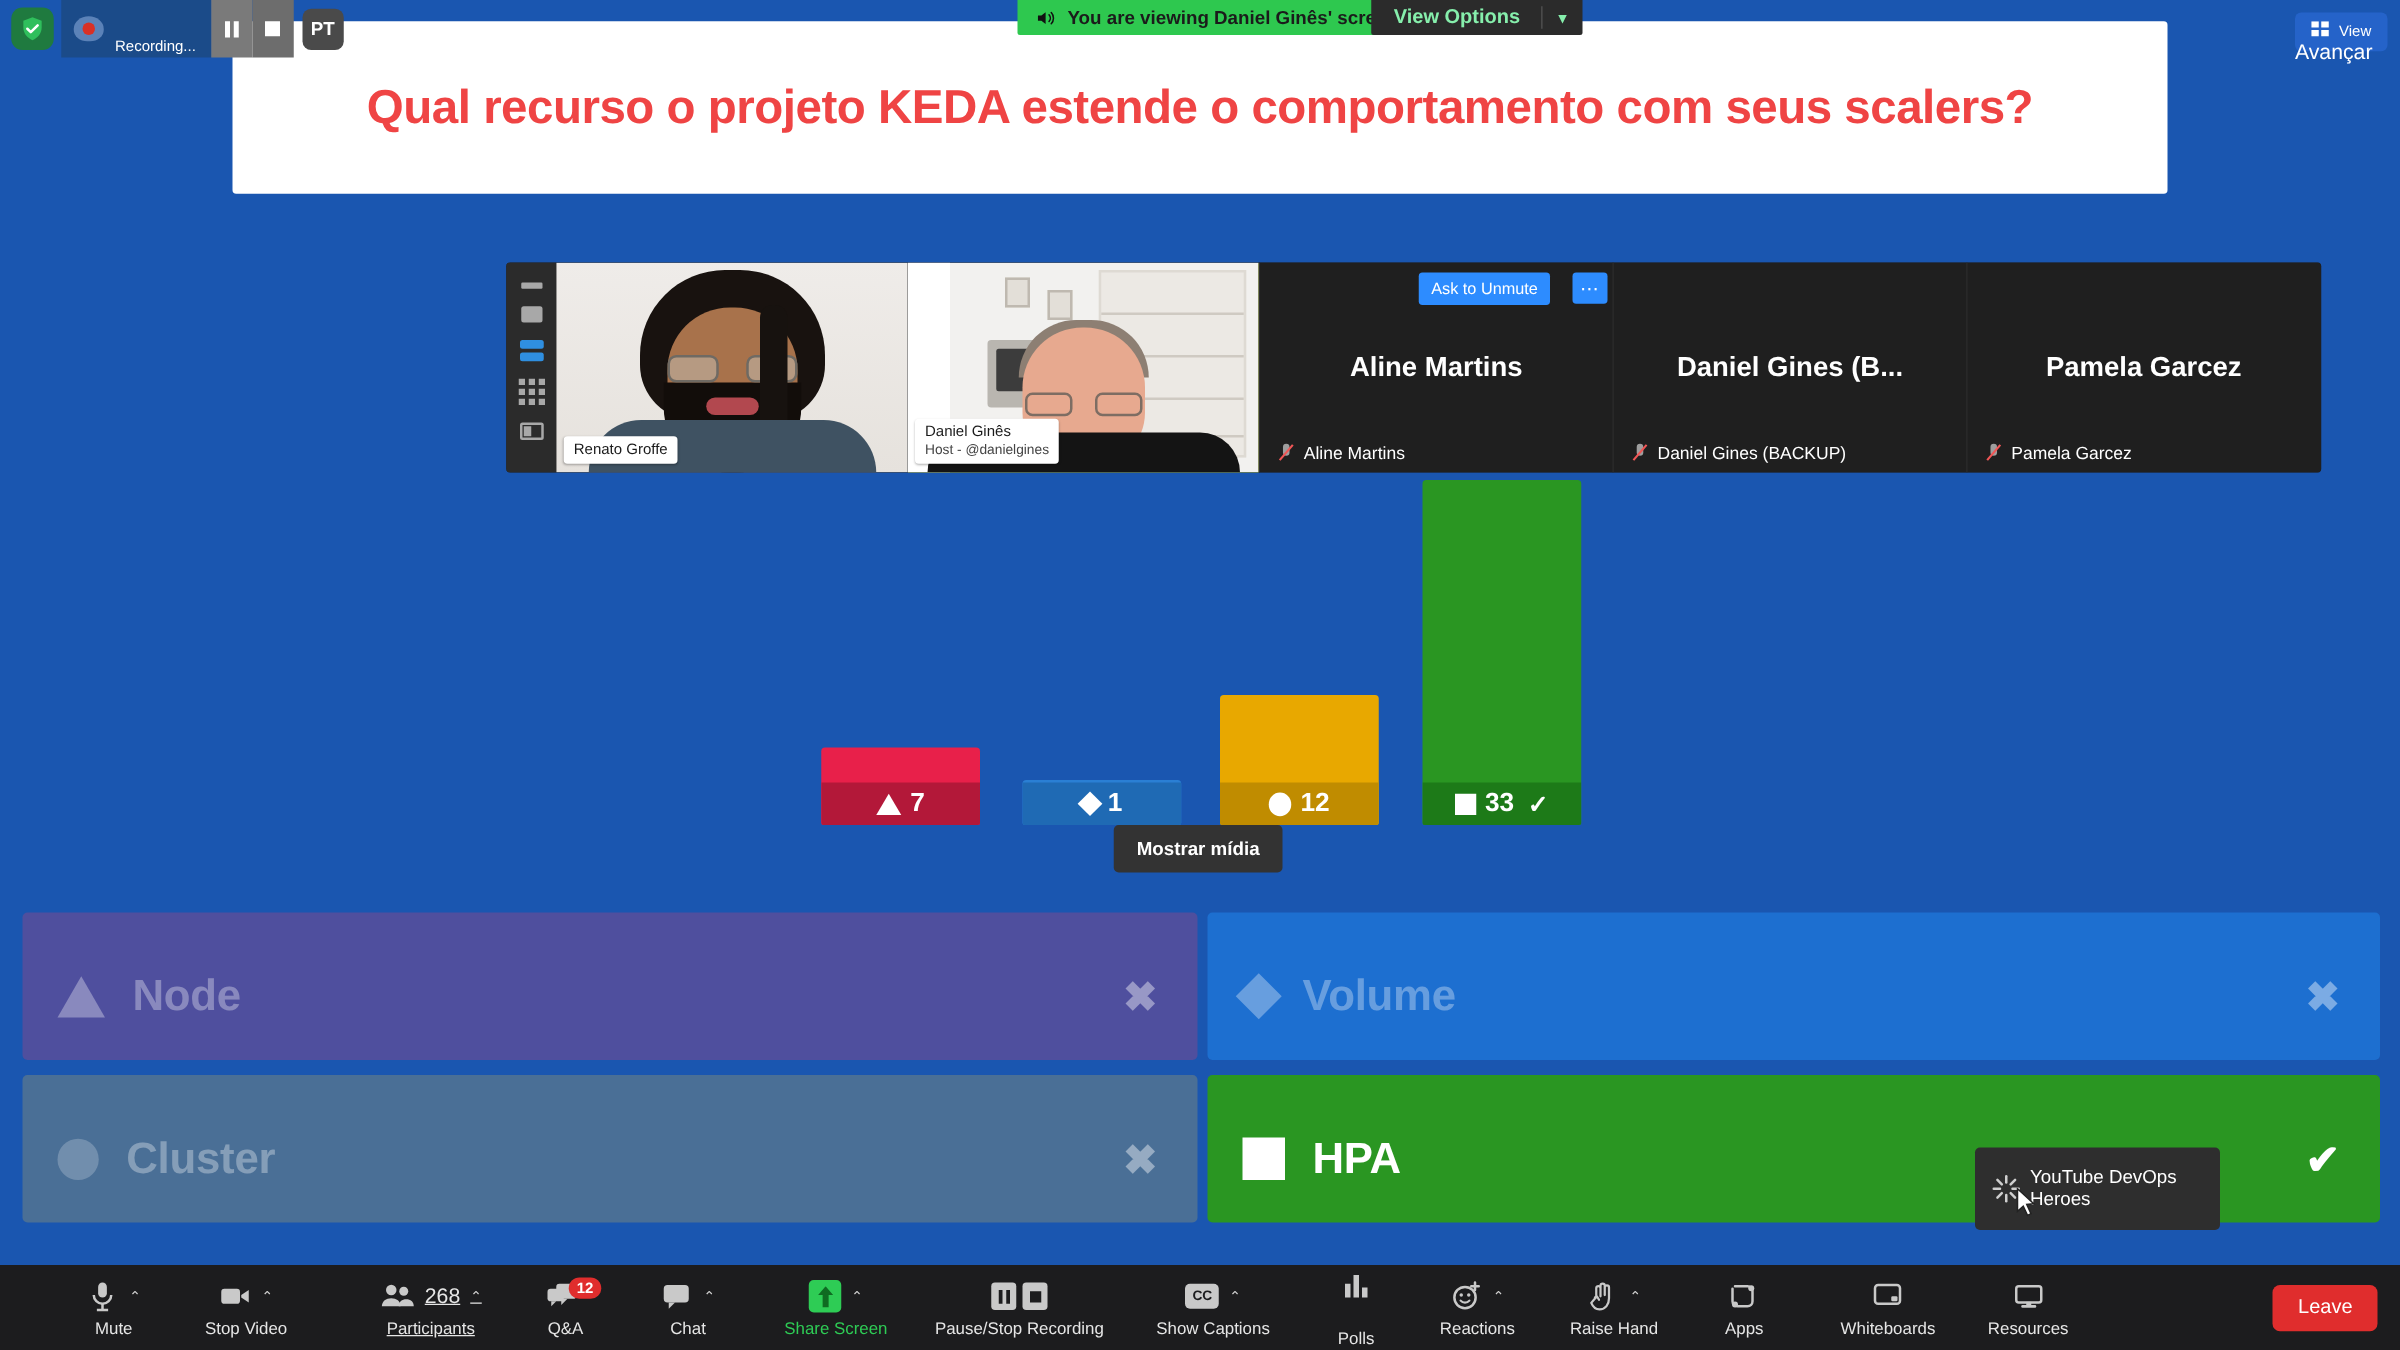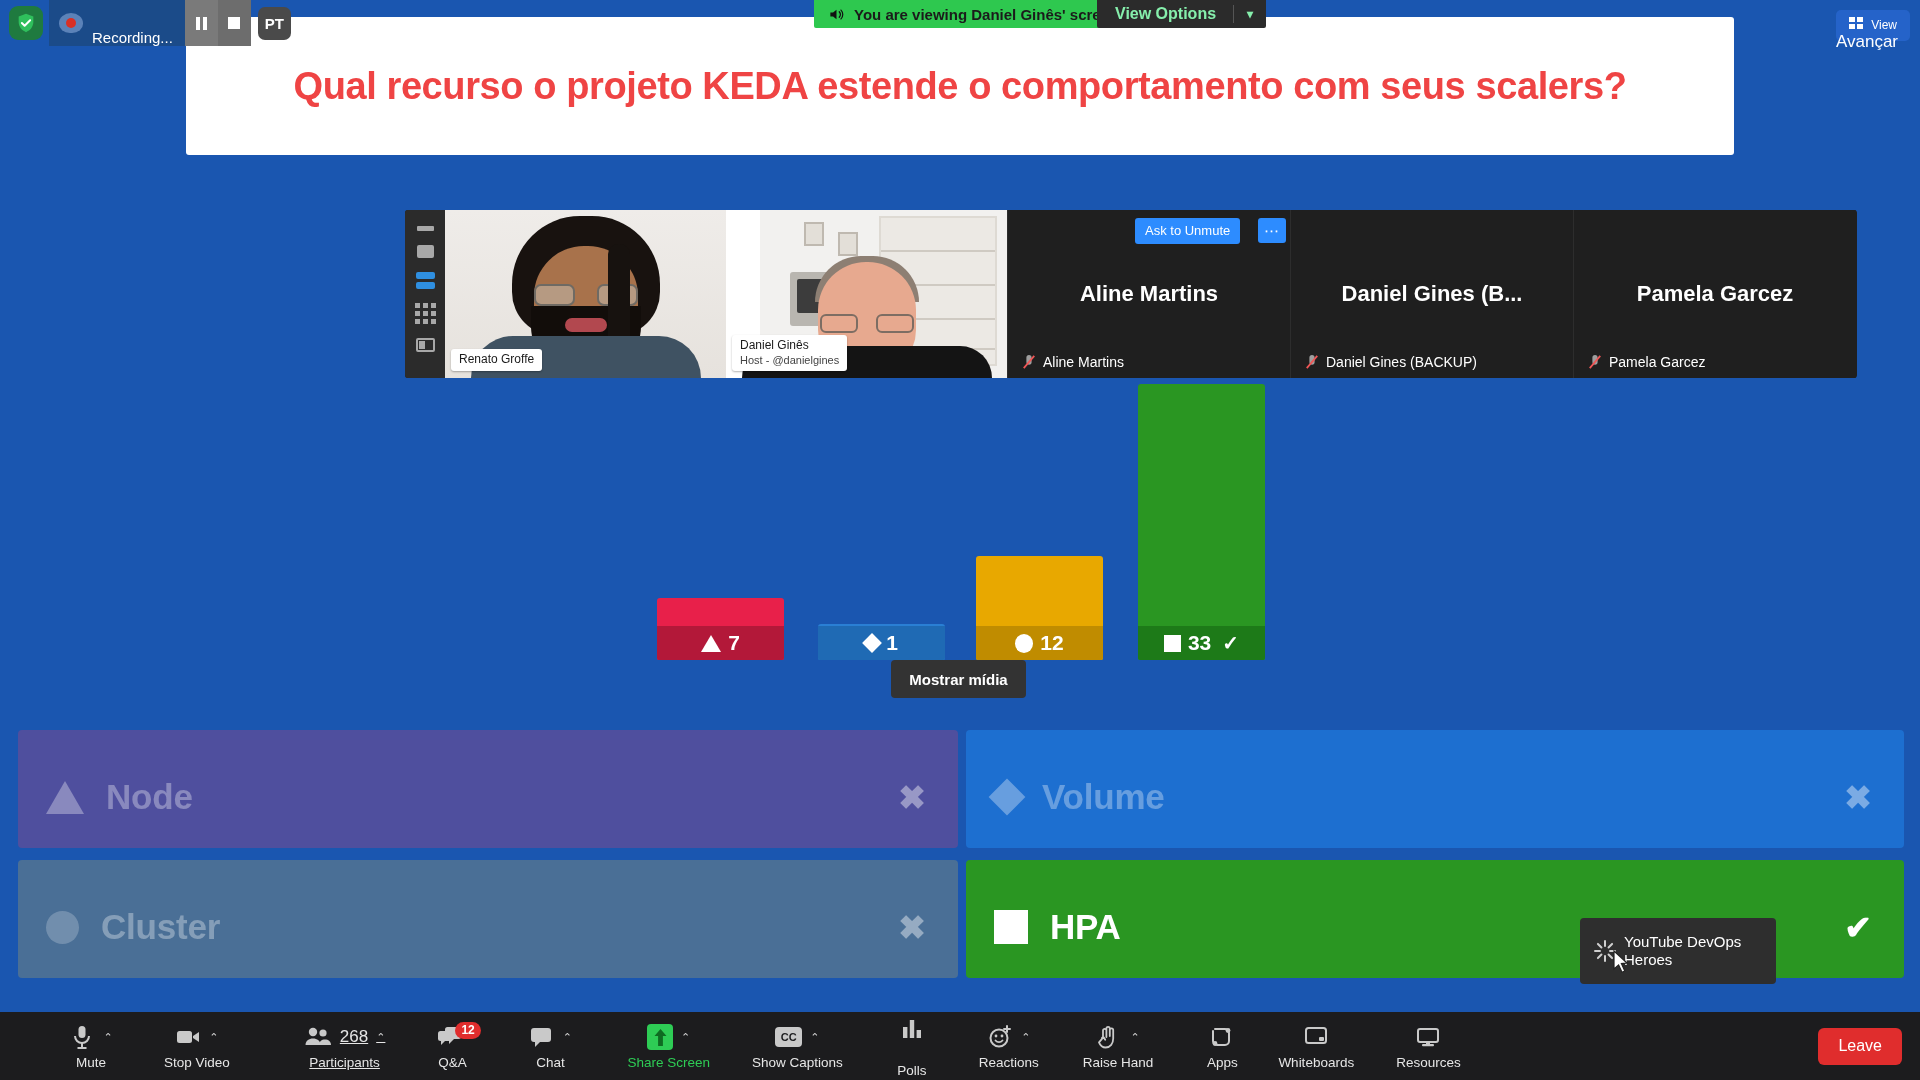--- a/index.html
+++ b/index.html
@@ -98,21 +98,21 @@
     width:34px;height:34px;margin:0 6px 0 9px;background:#1f7a3f;border-radius:9px;
     display:flex;align-items:center;justify-content:center;
   }
   #shield svg{ width:22px;height:22px; }
   #rec-chip{
     height:46px; background:#1b4b89; display:flex; align-items:center; gap:9px;
     padding:0 12px 0 10px;
   }
   #rec-dot{ width:24px;height:20px;border-radius:50% 50% 45% 45%;background:#5b82b8;display:flex;align-items:center;justify-content:center; }
   #rec-dot b{ width:10px;height:10px;border-radius:50%;background:#d93025;display:block; }
-  #rec-label{ color:#ffffff; font-size:15px;margin-top:28px; }
+  #rec-label{ color:#ffffff; font-size:12px;margin-top:28px; }
   .rec-btn{
     width:33px;height:46px;background:#7a7a7a;display:flex;align-items:center;justify-content:center;
   }
   .rec-btn.sep{ background:#6d6d6d; }
   .rec-btn .pause{ display:flex;gap:3px; }
   .rec-btn .pause i{ width:4px;height:13px;background:#fff;display:block; }
   .rec-btn .stop{ width:12px;height:12px;background:#fff;display:block; }
   #pt-chip{
     width:33px;height:33px;margin-left:7px;background:#4a4a4a;border-radius:7px;
     color:#ffffff;font-size:15px;font-weight:bold;display:flex;align-items:center;justify-content:center;
@@ -575,20 +575,34 @@
         <div class="tb-ic">
           <div id="share-icon-box">
             <svg width="15" height="17" viewBox="0 0 15 17" fill="#0f6b22">
               <path d="M7.5 0l6 7h-3.6v10h-4.8V7H1.5z"></path>
             </svg>
           </div>
           <span class="caret">⌃</span>
         </div>
         <div class="tb-lbl">Share Screen</div>
       </div>
+      <div class="tb-item" style="margin-left: 34px;">
+        <div class="tb-ic">
+          <span class="rec-ctrl">
+            <span class="b">
+              <i></i>
+              <i></i>
+            </span>
+            <span class="b sq">
+              <i></i>
+            </span>
+          </span>
+        </div>
+        <div class="tb-lbl">Pause/Stop Recording</div>
+      </div>
       <div class="tb-item" style="margin-left: 38px;">
         <div class="tb-ic">
           <span class="cc-box">CC</span>
           <span class="caret">⌃</span>
         </div>
         <div class="tb-lbl">Show Captions</div>
       </div>
       <div class="tb-item" style="margin-left: 40px; gap: 16px;">
         <div class="tb-ic">
           <svg width="26" height="26" viewBox="0 0 26 26" fill="#c9c9c9">
@@ -624,21 +638,21 @@
       <div class="tb-item" style="margin-left: 40px;">
         <div class="tb-ic">
           <svg width="26" height="26" viewBox="0 0 26 26" fill="#c9c9c9">
             <path d="M6 5h10a4 4 0 014 4v8a4 4 0 01-4 4H8a4 4 0 01-4-4V7" fill="none" stroke="#c9c9c9" stroke-width="2" stroke-linecap="round"></path>
             <circle cx="19" cy="6.5" r="2.4"></circle>
             <circle cx="6" cy="19.5" r="2.4"></circle>
           </svg>
         </div>
         <div class="tb-lbl">Apps</div>
       </div>
-      <div class="tb-item" style="margin-left: 27px;">
+      <div class="tb-item" style="margin-left: 48px;">
         <div class="tb-ic">
           <svg width="26" height="26" viewBox="0 0 26 26" fill="#c9c9c9">
             <rect x="3" y="4" width="20" height="15" rx="2.5" fill="none" stroke="#c9c9c9" stroke-width="2"></rect>
             <rect x="16" y="13" width="5" height="4" rx="1"></rect>
           </svg>
         </div>
         <div class="tb-lbl">Whiteboards</div>
       </div>
       <div class="tb-item" style="margin-left: 38px;">
         <div class="tb-ic">

